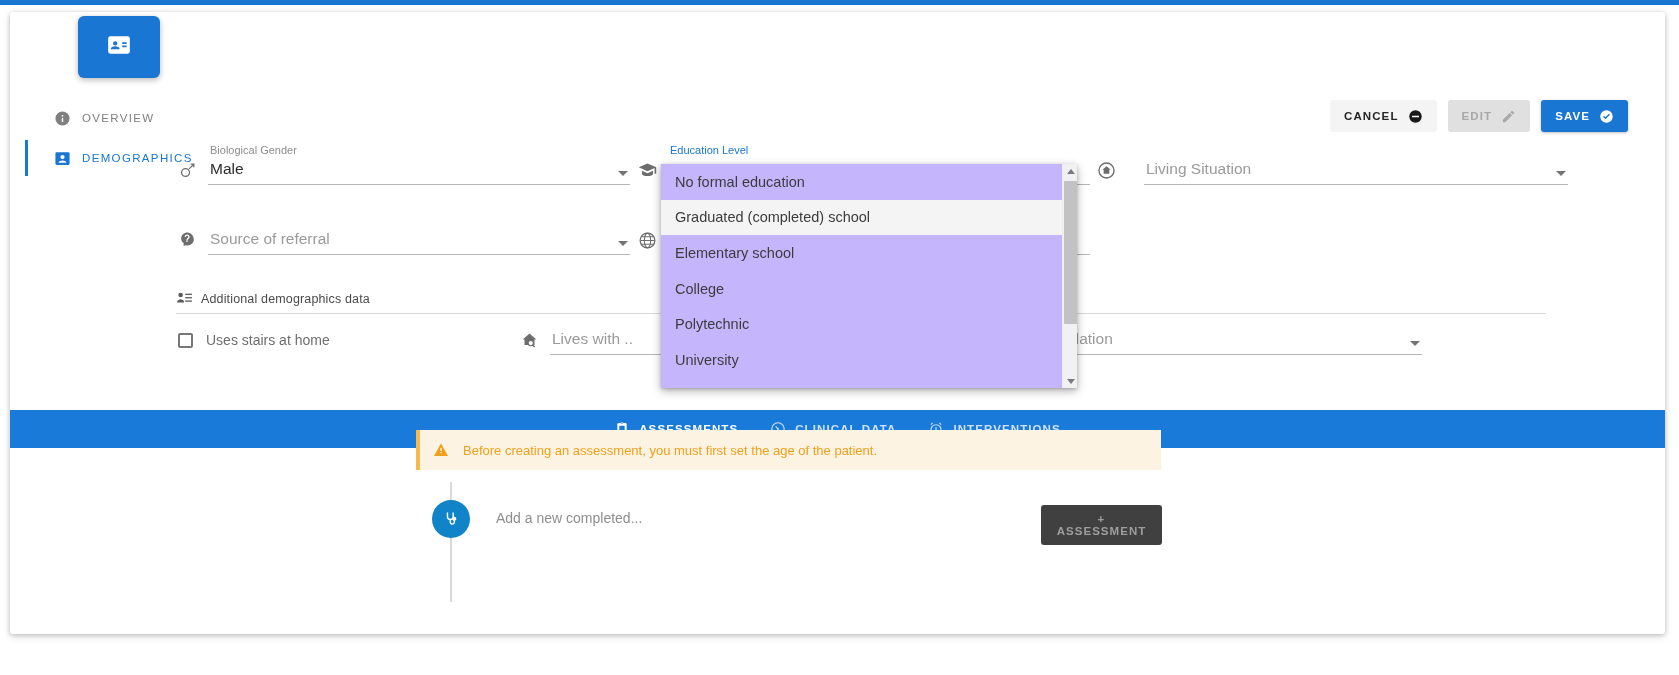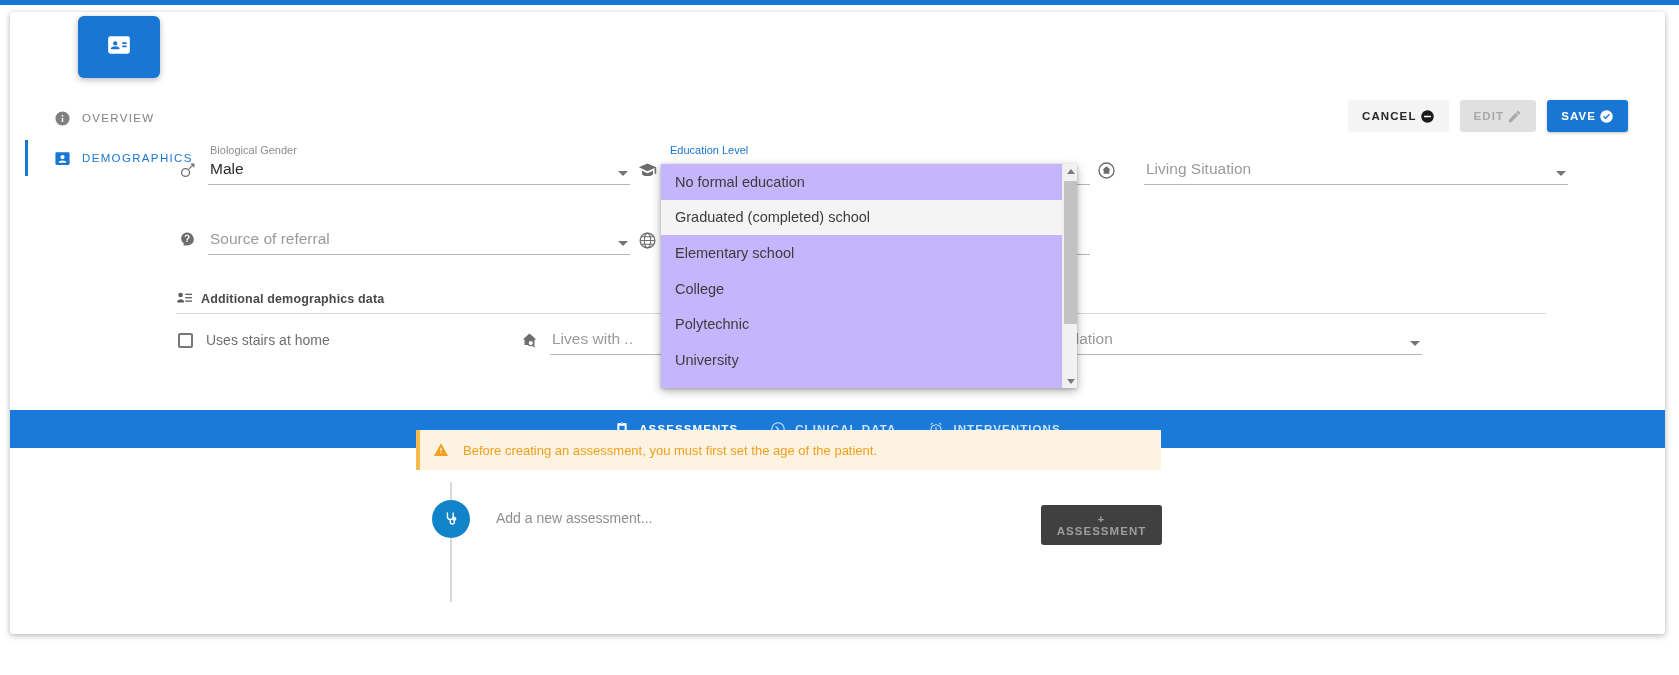--- a/index.html
+++ b/index.html
@@ -59,21 +59,21 @@
     content: ""; position: absolute; left: 15px; top: 2px;
     width: 3px; height: 36px; background: #1976d2;
   }
 
   
   .actions {
     position: absolute; right: 37px; top: 88px;
     display: flex; align-items: center; gap: 11px;
   }
   .btn {
-    display: flex; align-items: center; gap: 3px;
+    display: flex; align-items: center; gap: 9px;
     height: 32px; padding: 0 14px; border: none; border-radius: 3px;
     font-size: 11.5px; font-weight: 700; letter-spacing: 1.1px;
     cursor: pointer; font-family: "Liberation Sans", sans-serif;
   }
   .btn-cancel { background: #f4f4f4; color: #262626; }
   .btn-edit { background: #e0e0e0; color: #a8a8a8; cursor: default; }
   .btn-save { background: #1976d2; color: #ffffff;
               box-shadow: 0 1px 3px rgba(0,0,0,0.25); }
   .btn .bico { width: 15px; height: 15px; display: block; }
 
@@ -105,21 +105,21 @@
     border-right: 5px solid transparent; border-top: 5px solid #747474;
   }
 
   
   .subsection {
     position: absolute; left: 166px; top: 278px; width: 1370px;
     display: flex; align-items: center; gap: 8px;
     padding-bottom: 6px; border-bottom: 1px solid #dadada;
   }
   .subsection svg { width: 17px; height: 17px; fill: #5a5a5a; display: block; }
-  .subsection span { font-size: 12.5px; font-weight: 700; color: #4a4a4a; letter-spacing: 0.15px; }
+  .subsection span { font-size: 12.5px; font-weight: 400; color: #4a4a4a; letter-spacing: 0.15px; }
 
   
   .checkrow { position: absolute; left: 168px; top: 320px; display: flex; align-items: center; gap: 13px; }
   .cbox {
     width: 15px; height: 15px; border: 2px solid #777; border-radius: 2px; background: #fff;
   }
   .cblabel { font-size: 14px; color: #6e6e6e; }
 
   
   .dropdown {
@@ -460,18 +460,18 @@
 
     <div class="addrow">
       <div class="timeline"></div>
       <div class="avatar">
         <span>
           <svg viewBox="0 0 24 24">
               <path d="M6 3v5.5a4.5 4.5 0 0 0 3.6 4.4v2.3a3.4 3.4 0 1 0 6.8 0v-1.6a2.6 2.6 0 1 0-1.7 0v1.6a1.7 1.7 0 1 1-3.4 0v-2.3A4.5 4.5 0 0 0 15 8.5V3h-1.8v5.5a2.7 2.7 0 1 1-5.4 0V3H6z"></path>
             </svg>
         </span>
       </div>
-      <div class="addtext">Add a new assessment...</div>
+      <div class="addtext">Add a new completed...</div>
       <button class="addbtn">+ ASSESSMENT</button>
     </div>
 
   </div>
 </div>
 
 </body></html>

